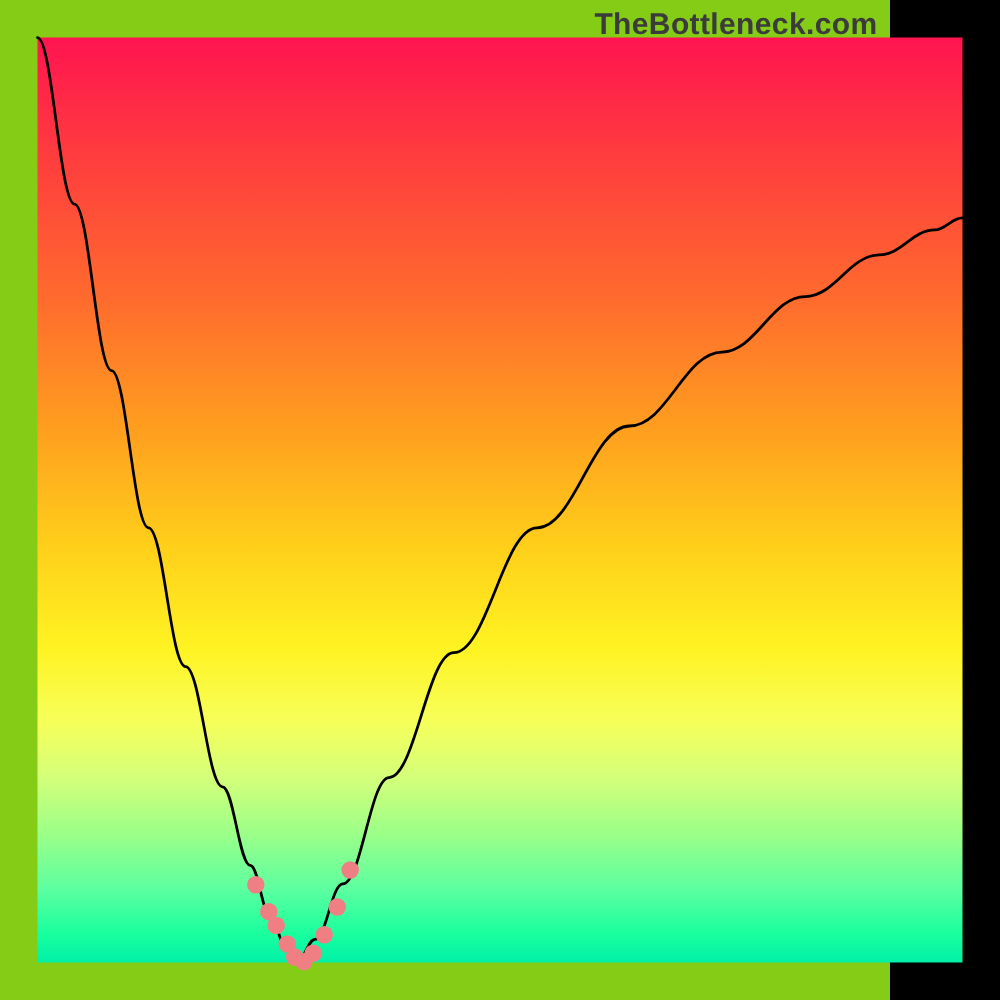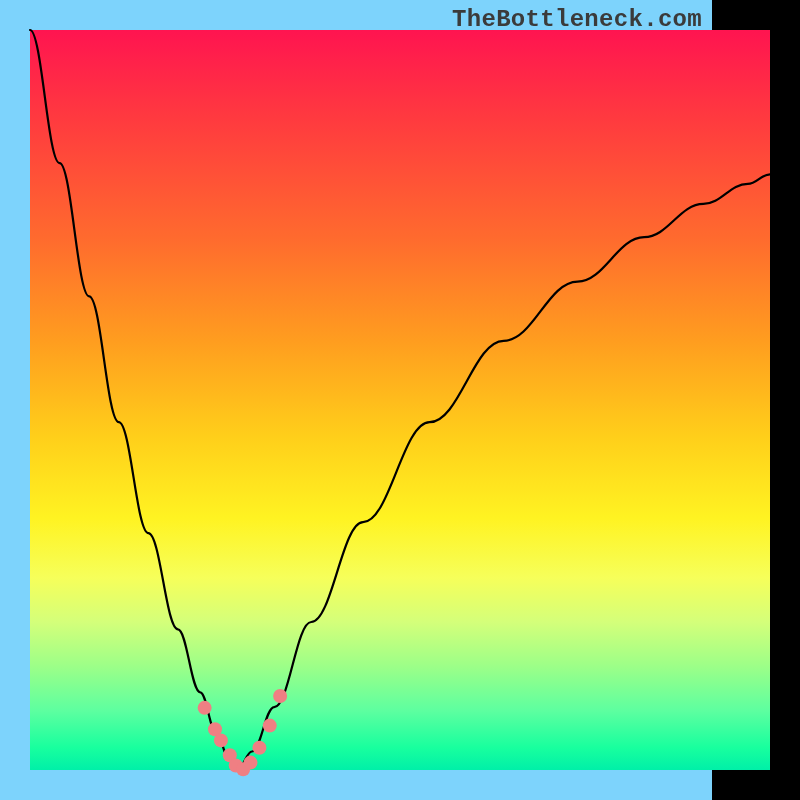--- a/index.html
+++ b/index.html
@@ -8,22 +8,21 @@
     width: 800px;
     height: 800px;
     background: #000;
     font-family: Arial, Helvetica, sans-serif;
     overflow: hidden;
   }
   .frame {
     position: relative;
     width: 712px;
     height: 800px;
-    background: #7dd3fc;
-    font-family: Liberation Mono, monospace;
+    background: #84cc16;
   }
   .watermark {
     position: absolute;
     top: 6px;
     right: 10px;
     color: #3b3b3b;
     font-size: 24px;
     font-weight: 600;
     letter-spacing: 0.3px;
     user-select: none;

